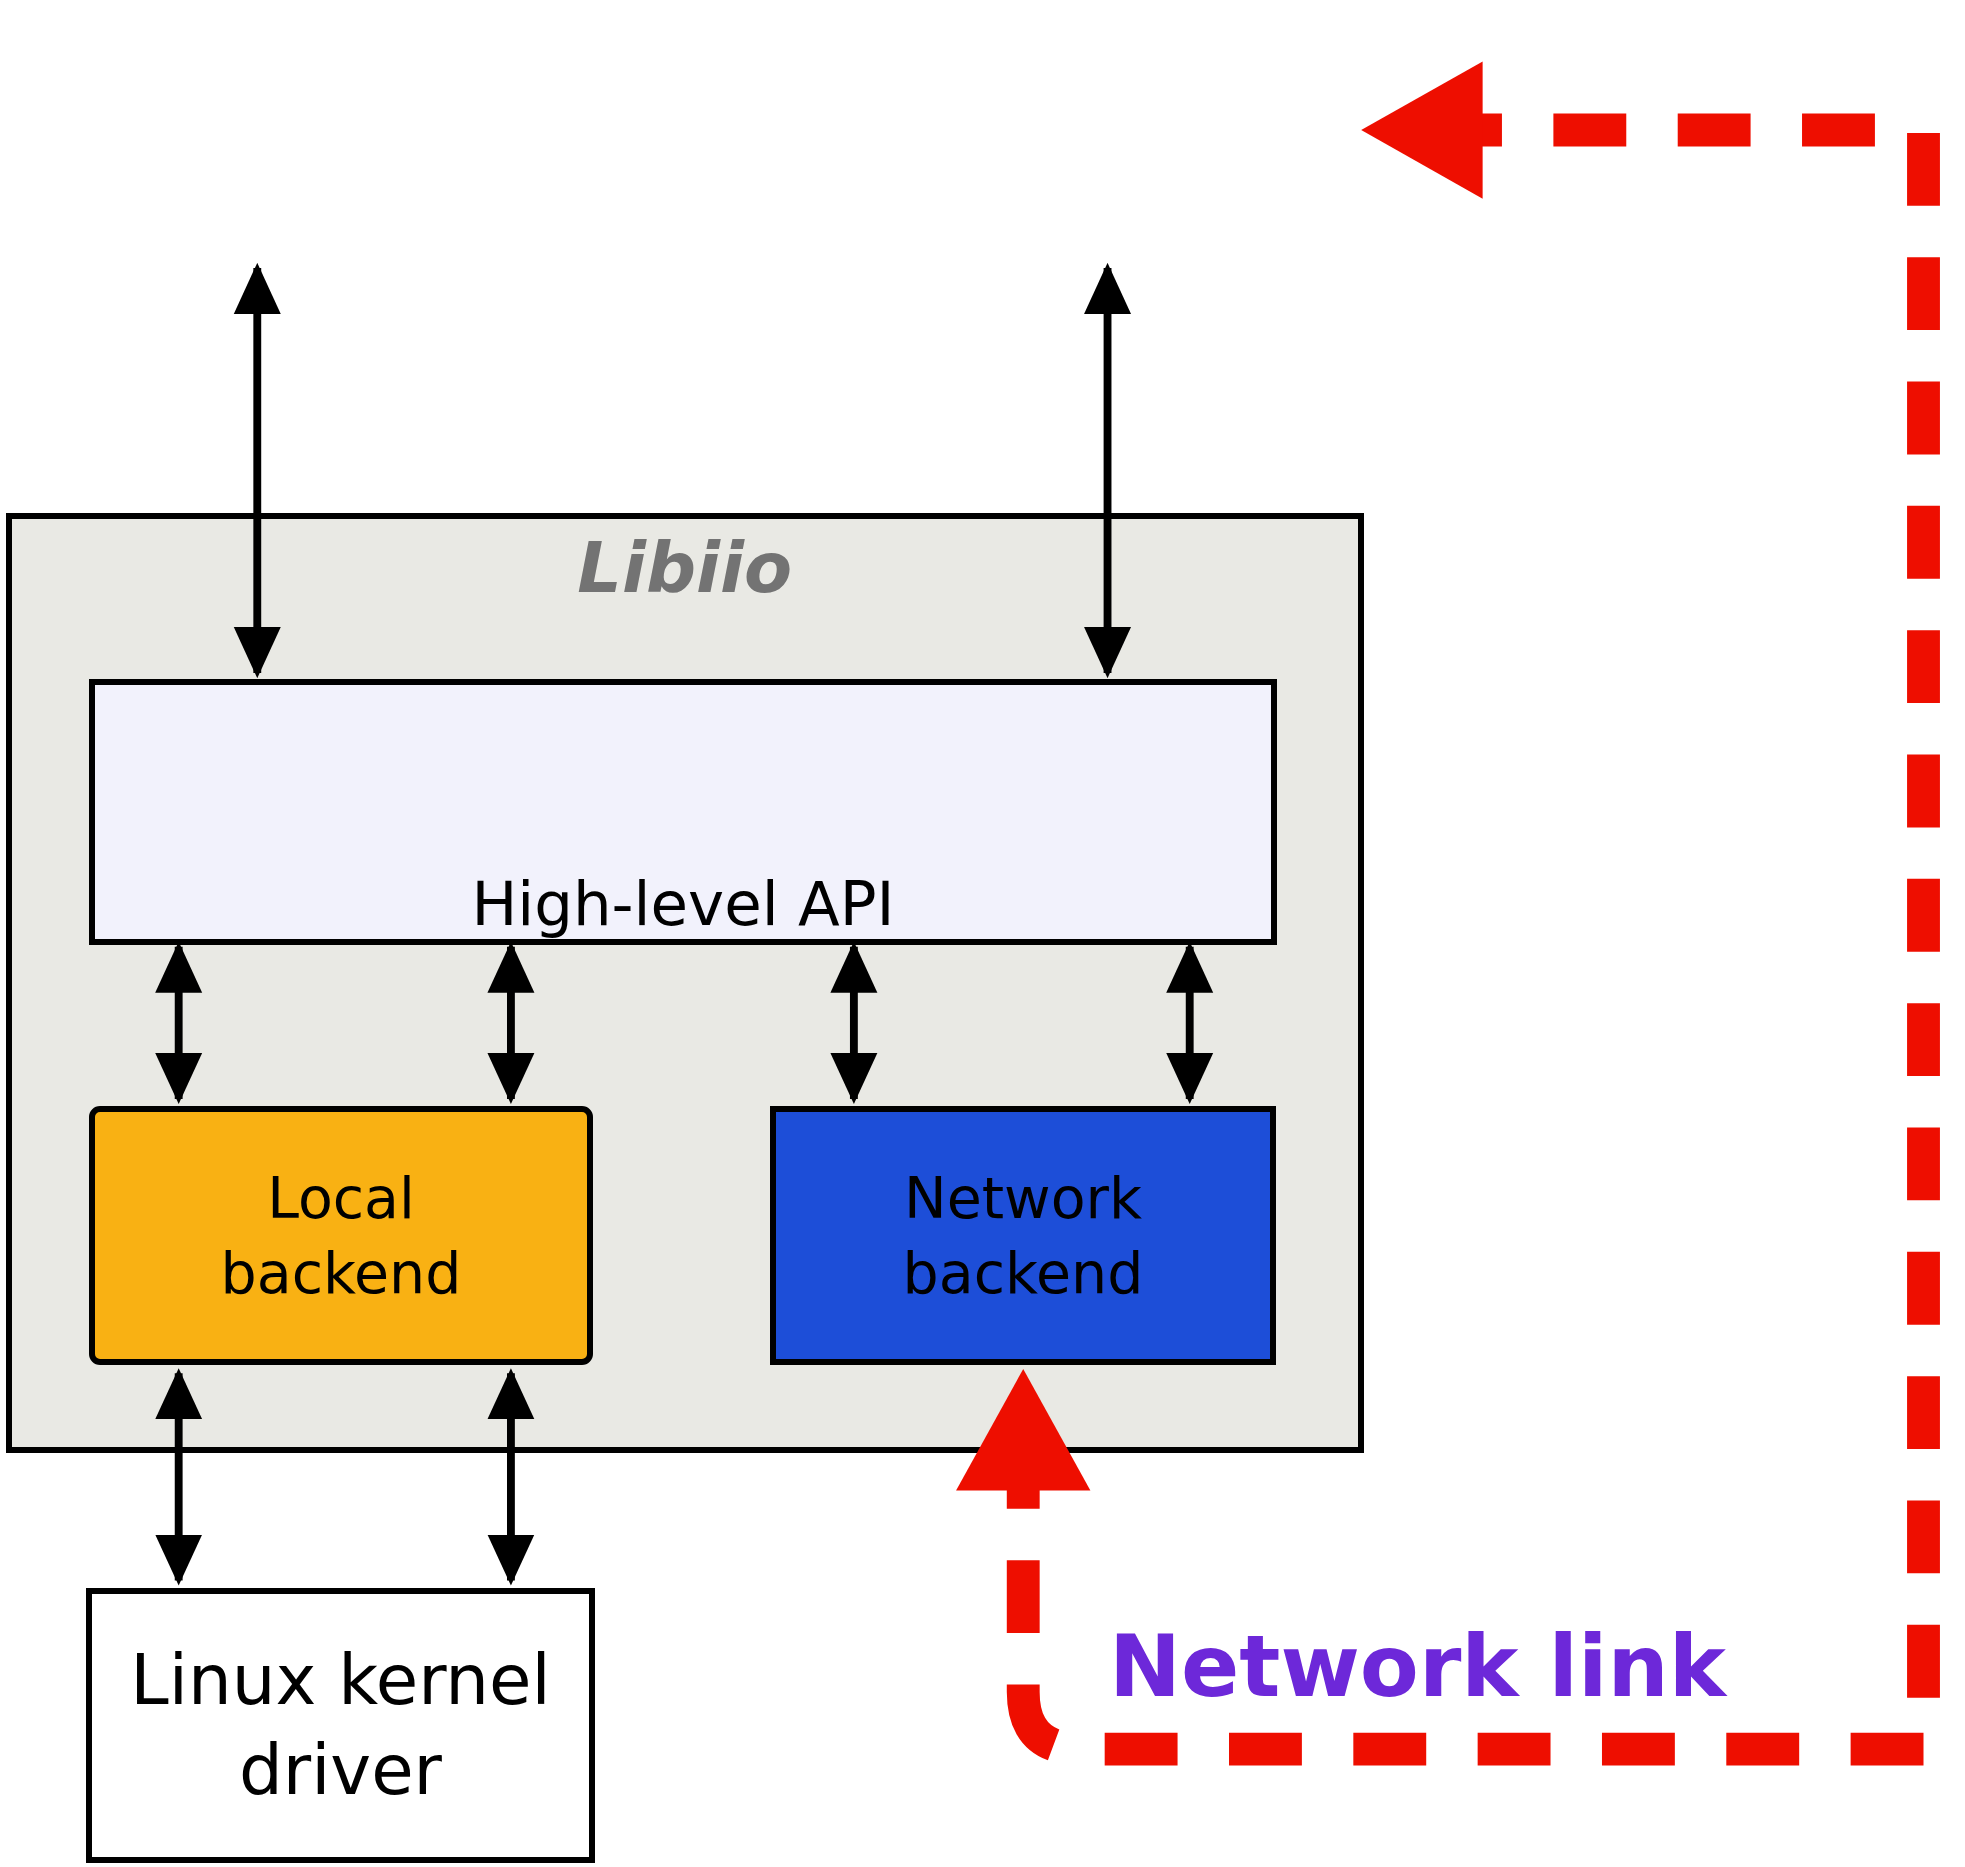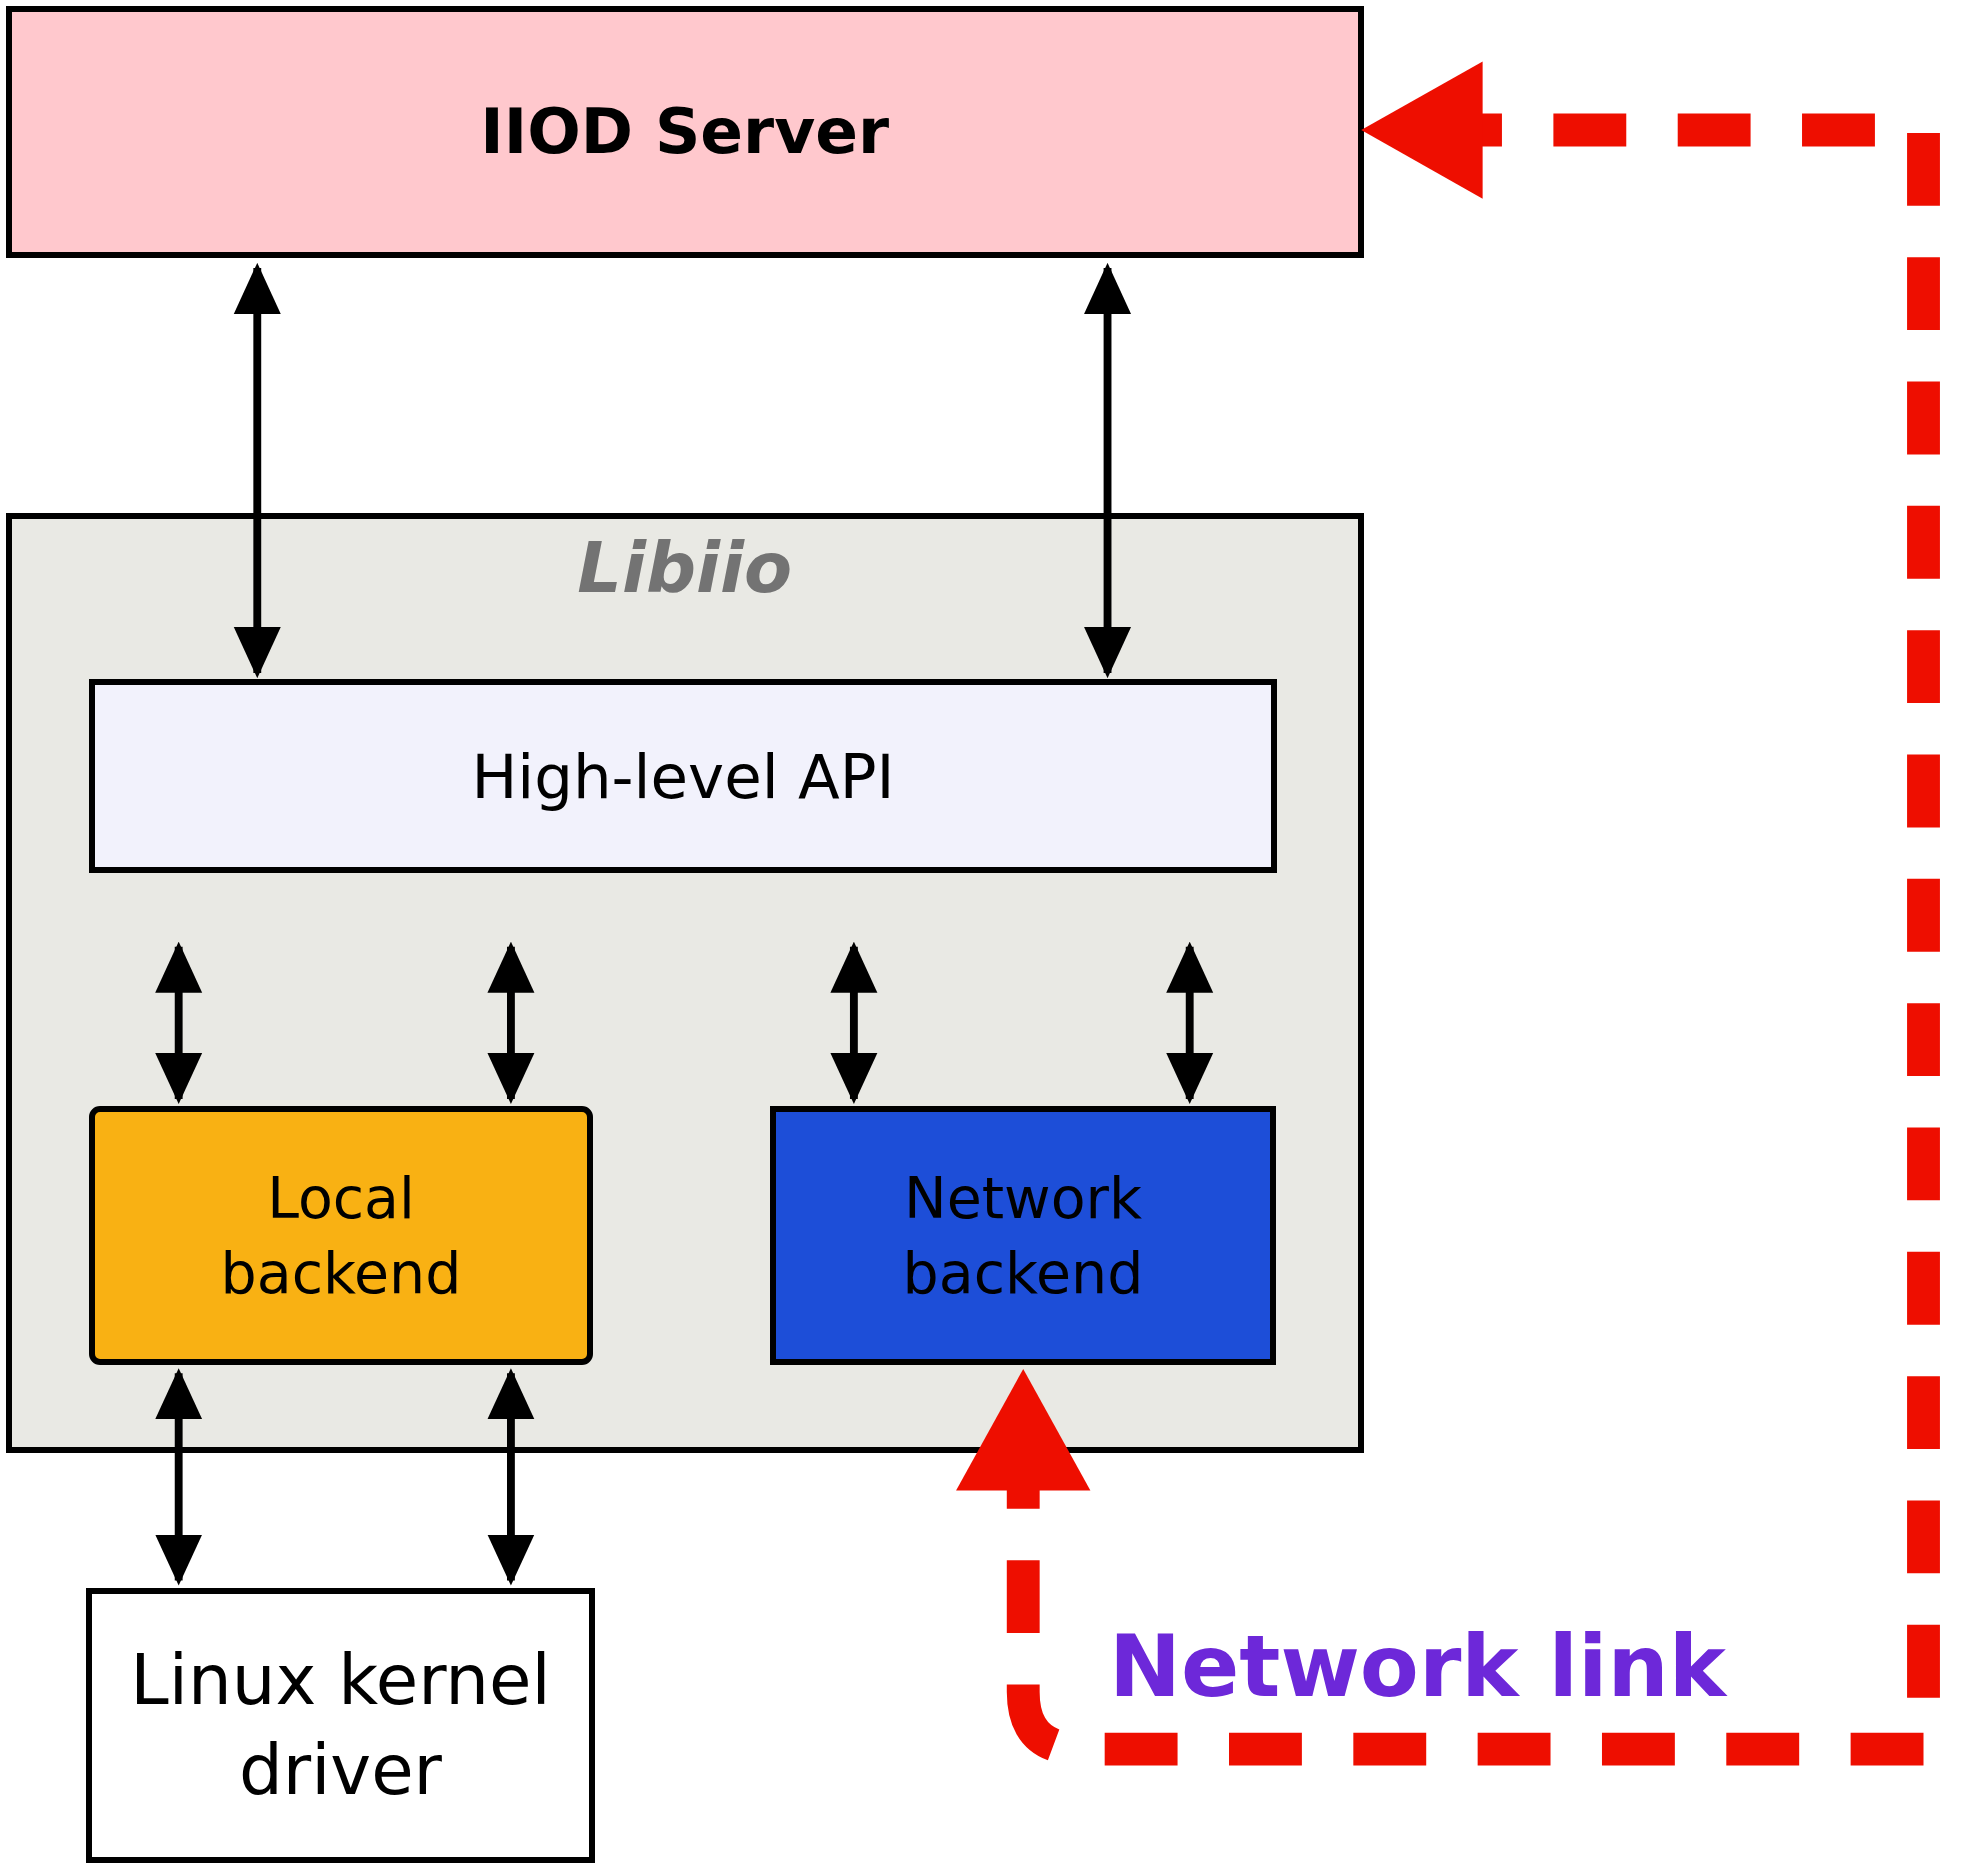--- a/index.html
+++ b/index.html
@@ -18,21 +18,21 @@
     text-align:center;
     color:#000;
   }
   .box span{display:block;}
   .iiod{left:5.7px;top:5.7px;width:1358px;height:252px;font-weight:bold;font-size:63px;}
   .libiio{left:5.7px;top:513px;width:1358px;height:940px;background:#e9e9e4;}
   .libiio-label{
     position:absolute;left:5.7px;top:527px;width:1358px;
     text-align:center;font-weight:bold;font-style:italic;font-size:70px;color:#737373;
   }
-  .api{left:89px;top:679px;width:1188px;height:194px;font-size:61px;}
+  .api{left:89px;top:679px;width:1188px;height:266px;font-size:61px;align-items:flex-end;}
   .local{left:89px;top:1106px;width:504px;height:259px;font-size:57px;line-height:1.3;}
   .local span{max-width:314px;}
   .network{left:770px;top:1106px;width:506px;height:259px;font-size:57px;line-height:1.3;}
   .network span{max-width:336px;}
   .kernel{left:86px;top:1588px;width:509px;height:275px;font-size:69px;line-height:1.3;background:#fff;}
   .kernel span{max-width:422px;}
   .netlink-label{
     position:absolute;left:1109px;top:1616px;
     font-size:86px;font-weight:bold;white-space:nowrap;
   }
@@ -40,23 +40,20 @@
     position:absolute;left:0;top:0;width:1965px;height:1867px;
     pointer-events:none;
   }
   .wires line{stroke:#000;stroke-width:11;}
 </style>
 </head>
 <body>
 
 <div class="canvas">
 
-  <div class="box iiod" style="background-color: rgb(255, 200, 205);">
-    <span>IIOD Server</span>
-  </div>
 
   <div class="box libiio" style="background-color: rgb(233, 233, 228);"></div>
   <div class="libiio-label">Libiio</div>
 
   <div class="box api" style="background-color: rgb(242, 242, 252);">
     <span>High-level API</span>
   </div>
 
   <div class="box local" style="background-color: rgb(249, 177, 19); border-radius: 11px;">
     <span>Local backend</span>

